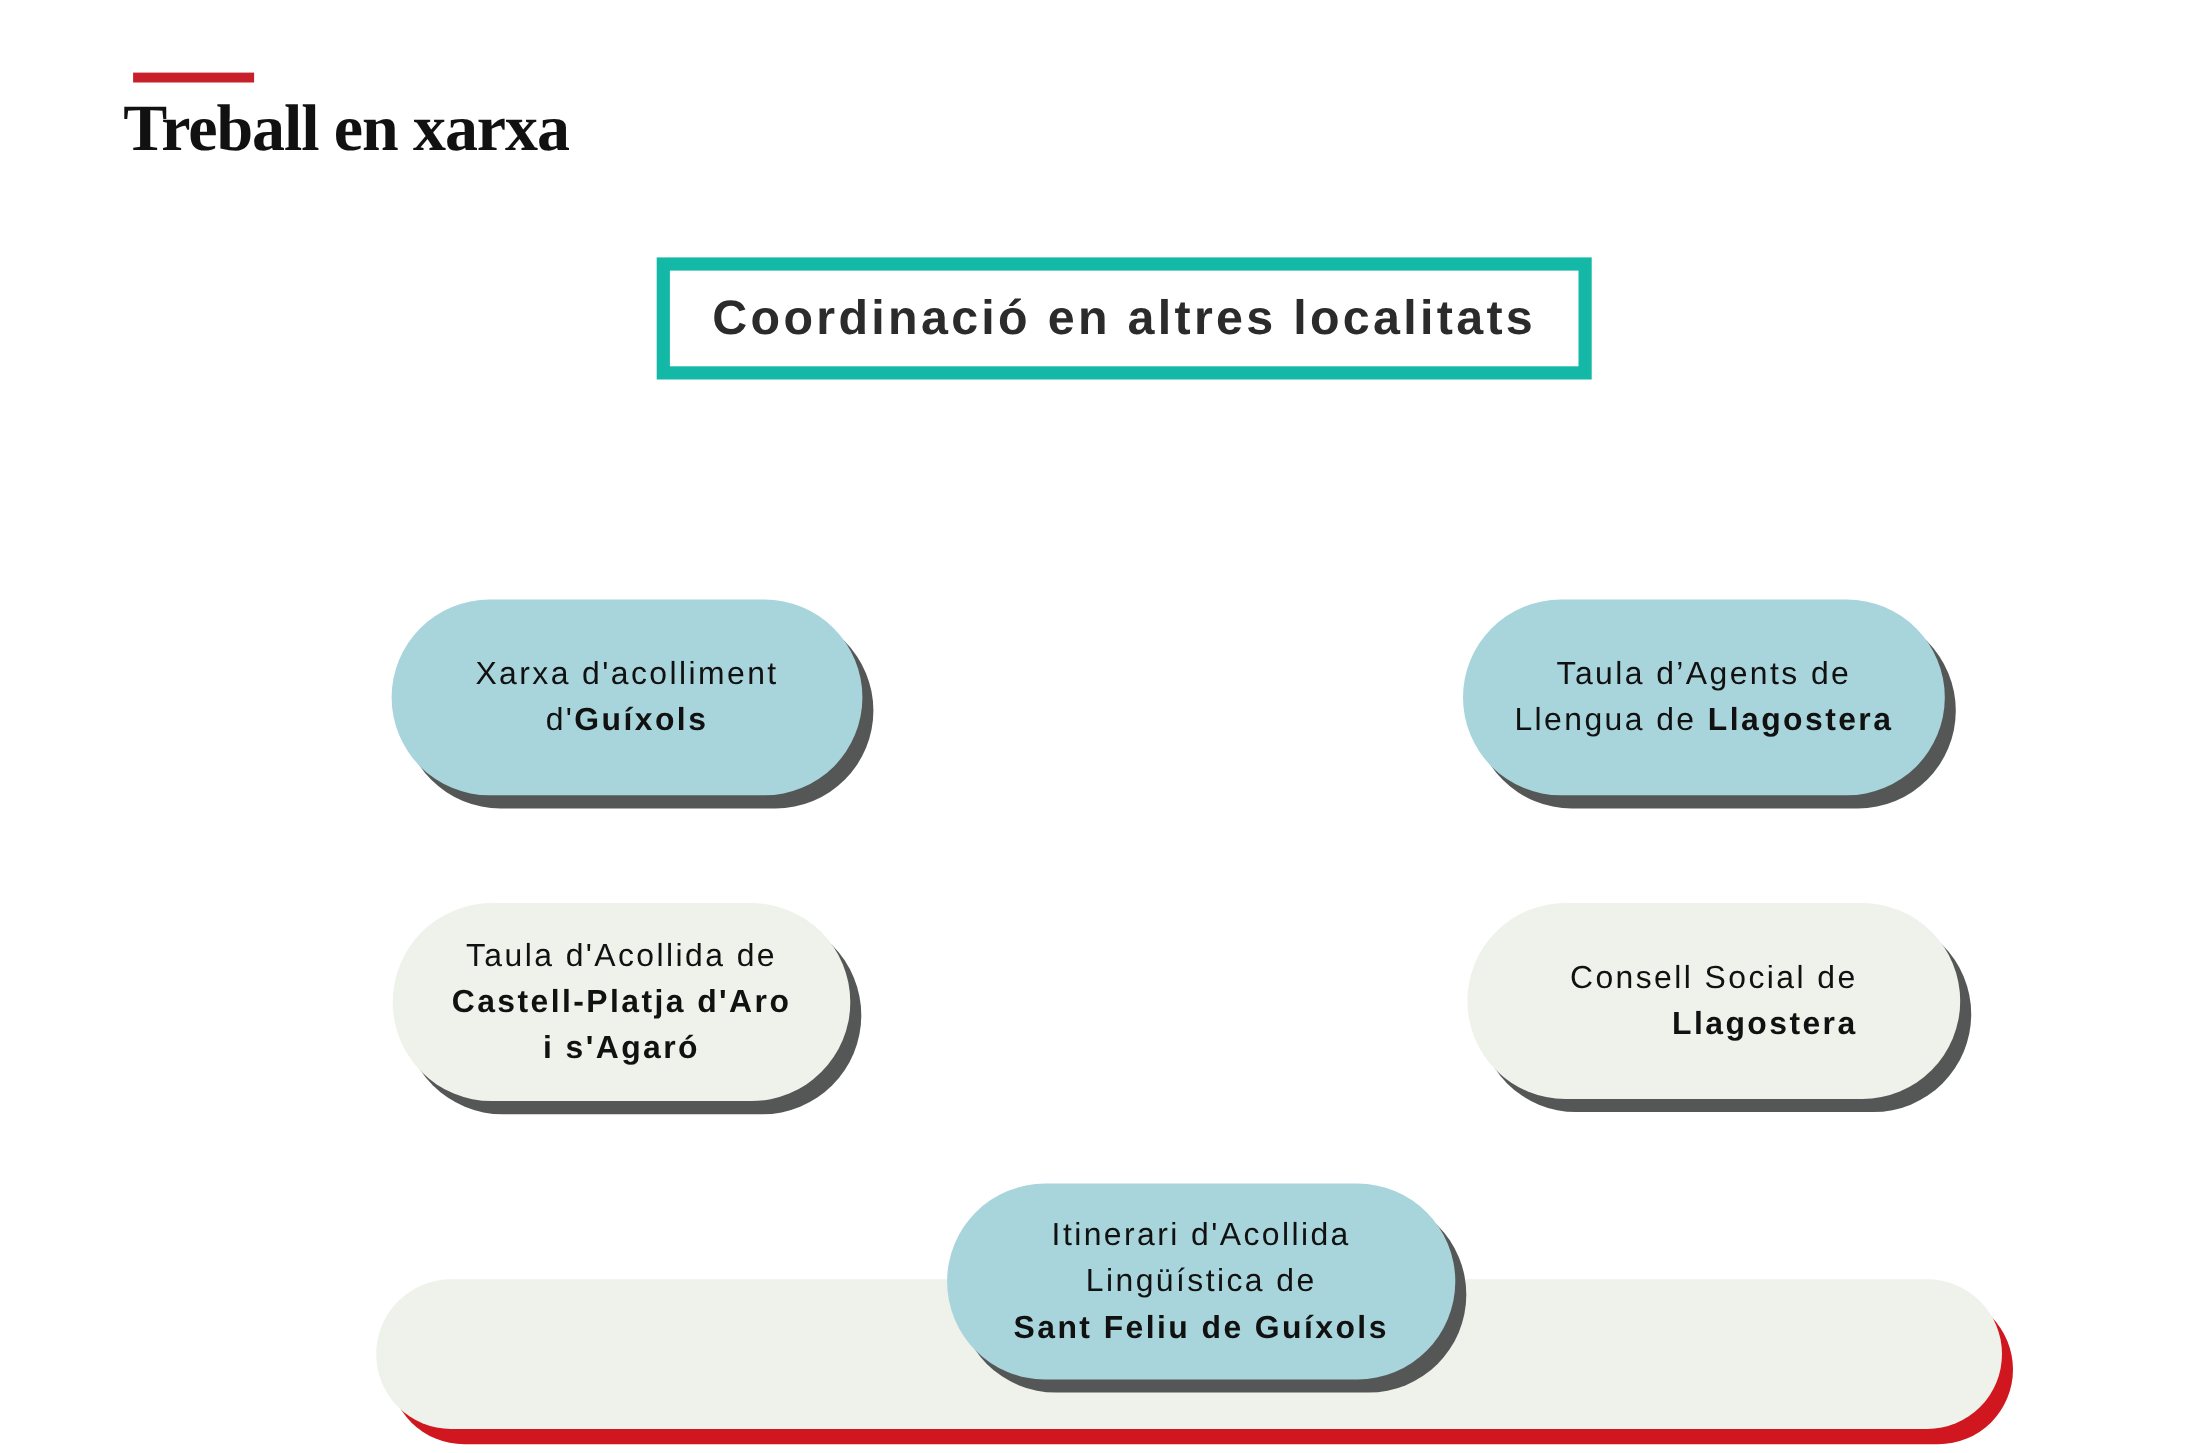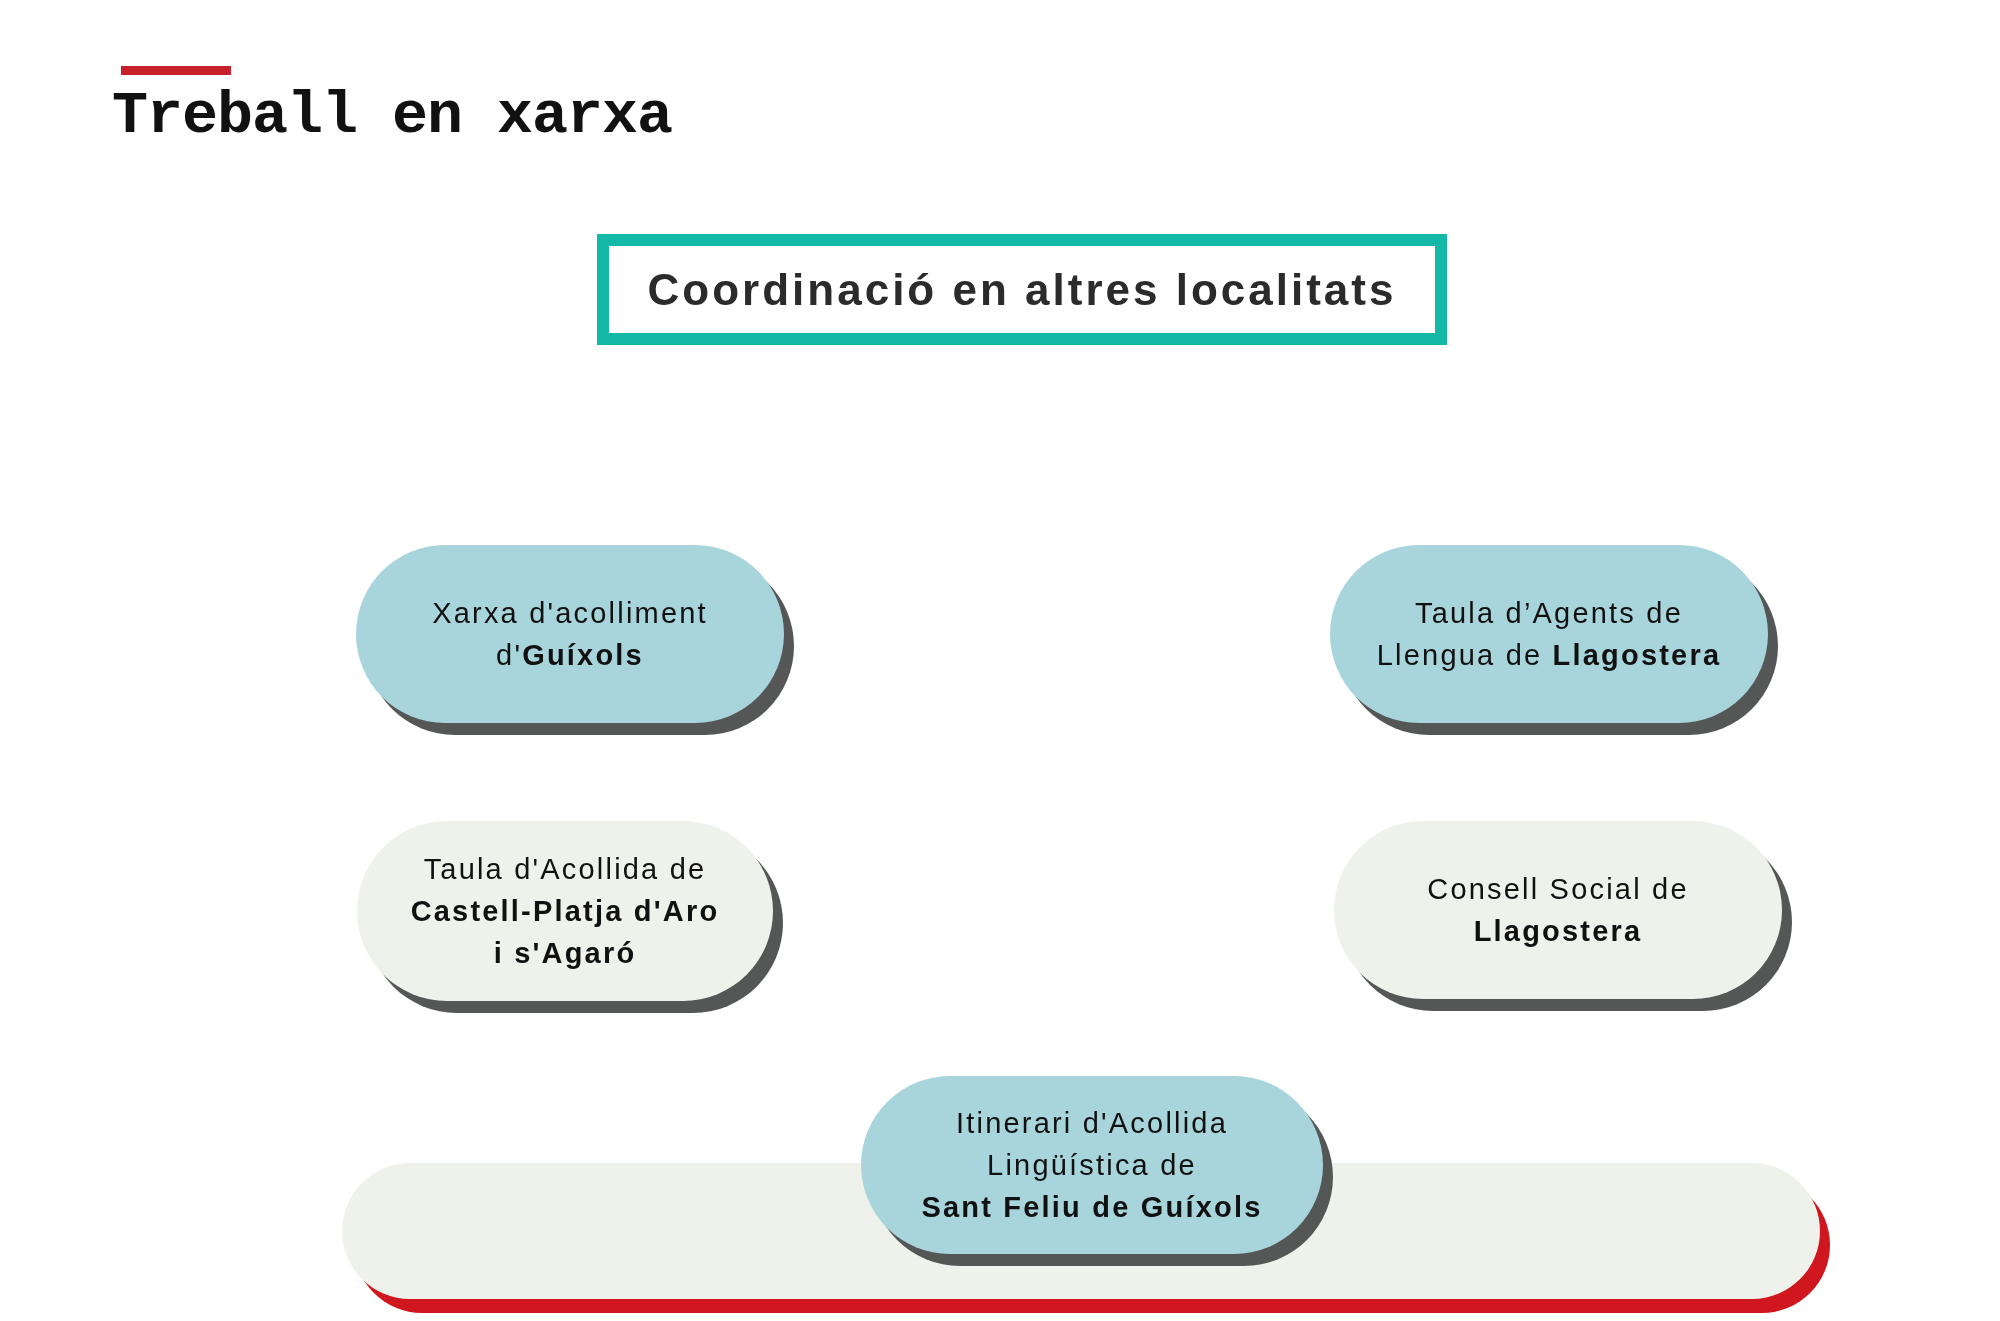--- a/index.html
+++ b/index.html
@@ -20,21 +20,21 @@
       top: 66px;
       width: 110px;
       height: 9px;
       background: #c8202a;
     }
     .page-title {
       position: absolute;
       left: 112px;
       top: 76px;
       margin: 0;
-      font-family: Liberation Mono, monospace;
+      font-family: Liberation Serif, serif;
       font-weight: bold;
       font-size: 60px;
       line-height: 80px;
       color: #111111;
       letter-spacing: -1px;
       white-space: nowrap;
     }
     .section-box {
       position: absolute;
       left: 597px;
@@ -157,21 +157,21 @@
 <div class="pill cream" style="left:357px; top:781px; width:416px; height:180px;">
   <div class="shadow"></div>
   <div class="shape"></div>
   <div class="text">
     <span class="line"><span>Taula d'Acollida de</span><b></b></span>
     <span class="line"><span></span><b>Castell-Platja d'Aro</b></span>
     <span class="line"><span></span><b>i s'Agaró</b></span>
   </div>
 </div>
 
-<div class="pill cream" style="left:1334px; top:781px; width:448px; height:178px;">
+<div class="pill cream" style="left:1334px; top:781px; width:448px; height:178px;text-align:right;">
   <div class="shadow"></div>
   <div class="shape"></div>
   <div class="text">
     <span class="line"><span>Consell Social de</span><b></b></span>
     <span class="line"><span></span><b>Llagostera</b></span>
   </div>
 </div>
 
 <div class="pill teal" style="left:861px; top:1036px; width:462px; height:178px;">
   <div class="shadow"></div>

